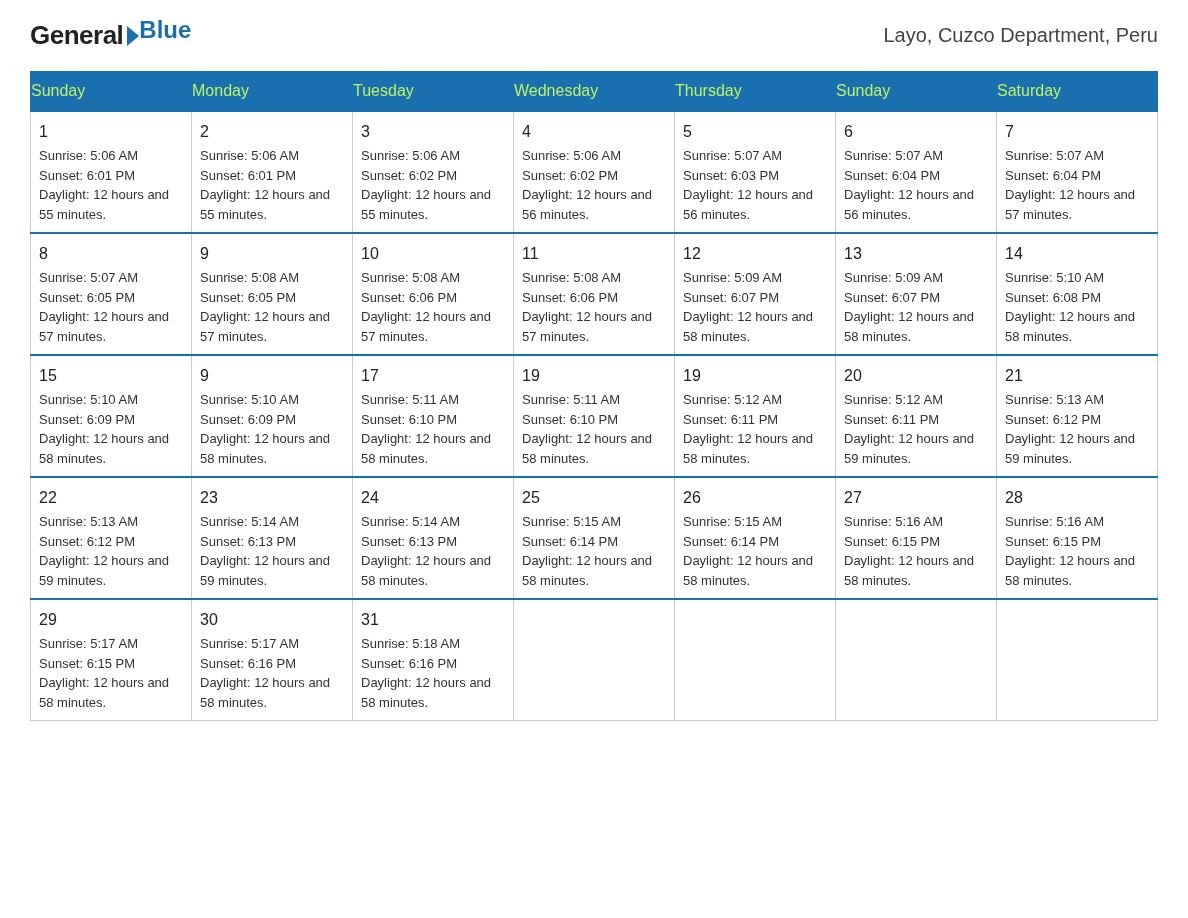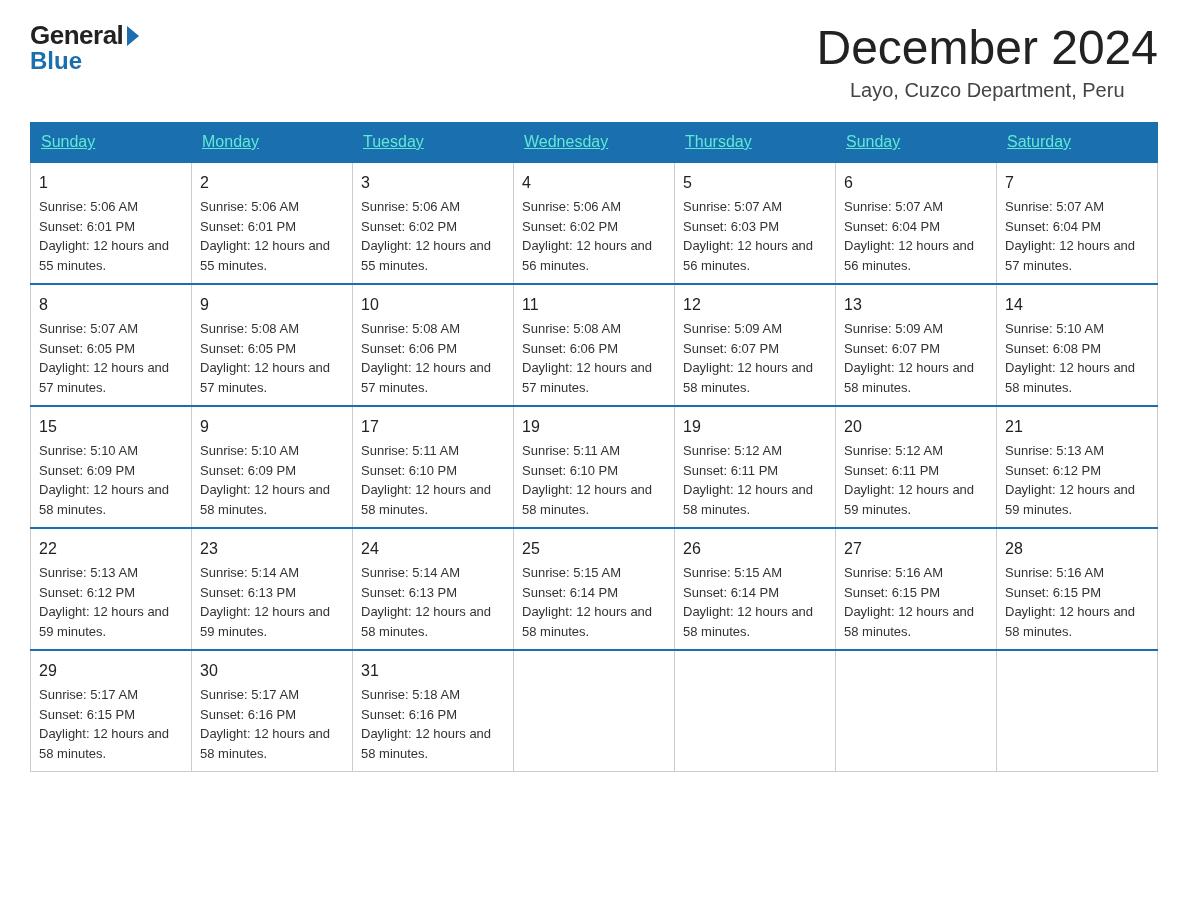--- a/index.html
+++ b/index.html
@@ -10,21 +10,21 @@
       padding: 20px 30px;
     }
     .header {
       display: flex;
       justify-content: space-between;
       align-items: flex-start;
       margin-bottom: 20px;
     }
     .logo {
       display: flex;
-      flex-direction: column;
+      flex-direction: row;
       align-items: flex-start;
     }
     .logo-general {
       font-size: 26px;
       font-weight: bold;
       color: #222;
       letter-spacing: -0.5px;
       display: flex;
       align-items: center;
     }
@@ -57,27 +57,26 @@
       margin-top: 4px;
       text-align: center;
     }
     .calendar-table {
       width: 100%;
       border-collapse: collapse;
       table-layout: fixed;
     }
     .calendar-table th {
       background-color: #1a6faf;
-      color: #5eead4;
-      padding: 10px 10px;
+      color: #bef264;
+      padding: 10px 0;
       font-size: 16px;
       font-weight: normal;
       text-align: left;
       border: 1px solid #1a6faf;
-      text-decoration: underline;
     }
     .calendar-table td {
       vertical-align: top;
       padding: 8px;
       border: 1px solid #ccc;
       border-top: 2px solid #1a6faf;
       font-size: 13px;
       line-height: 1.5;
       background: #fff;
       min-height: 100px;
@@ -102,21 +101,20 @@
 
 <div class="header">
   <div class="logo">
     <div class="logo-general">
       <span>General</span>
       <span class="logo-arrow"></span>
     </div>
     <div class="logo-blue">Blue</div>
   </div>
   <div class="title-section">
-    <div class="calendar-title">December 2024</div>
     <div class="calendar-subtitle">Layo, Cuzco Department, Peru</div>
   </div>
 </div>
 
 <table class="calendar-table">
   <thead>
     <tr>
     <th>Sunday</th>
         <th>Monday</th>
         <th>Tuesday</th>

